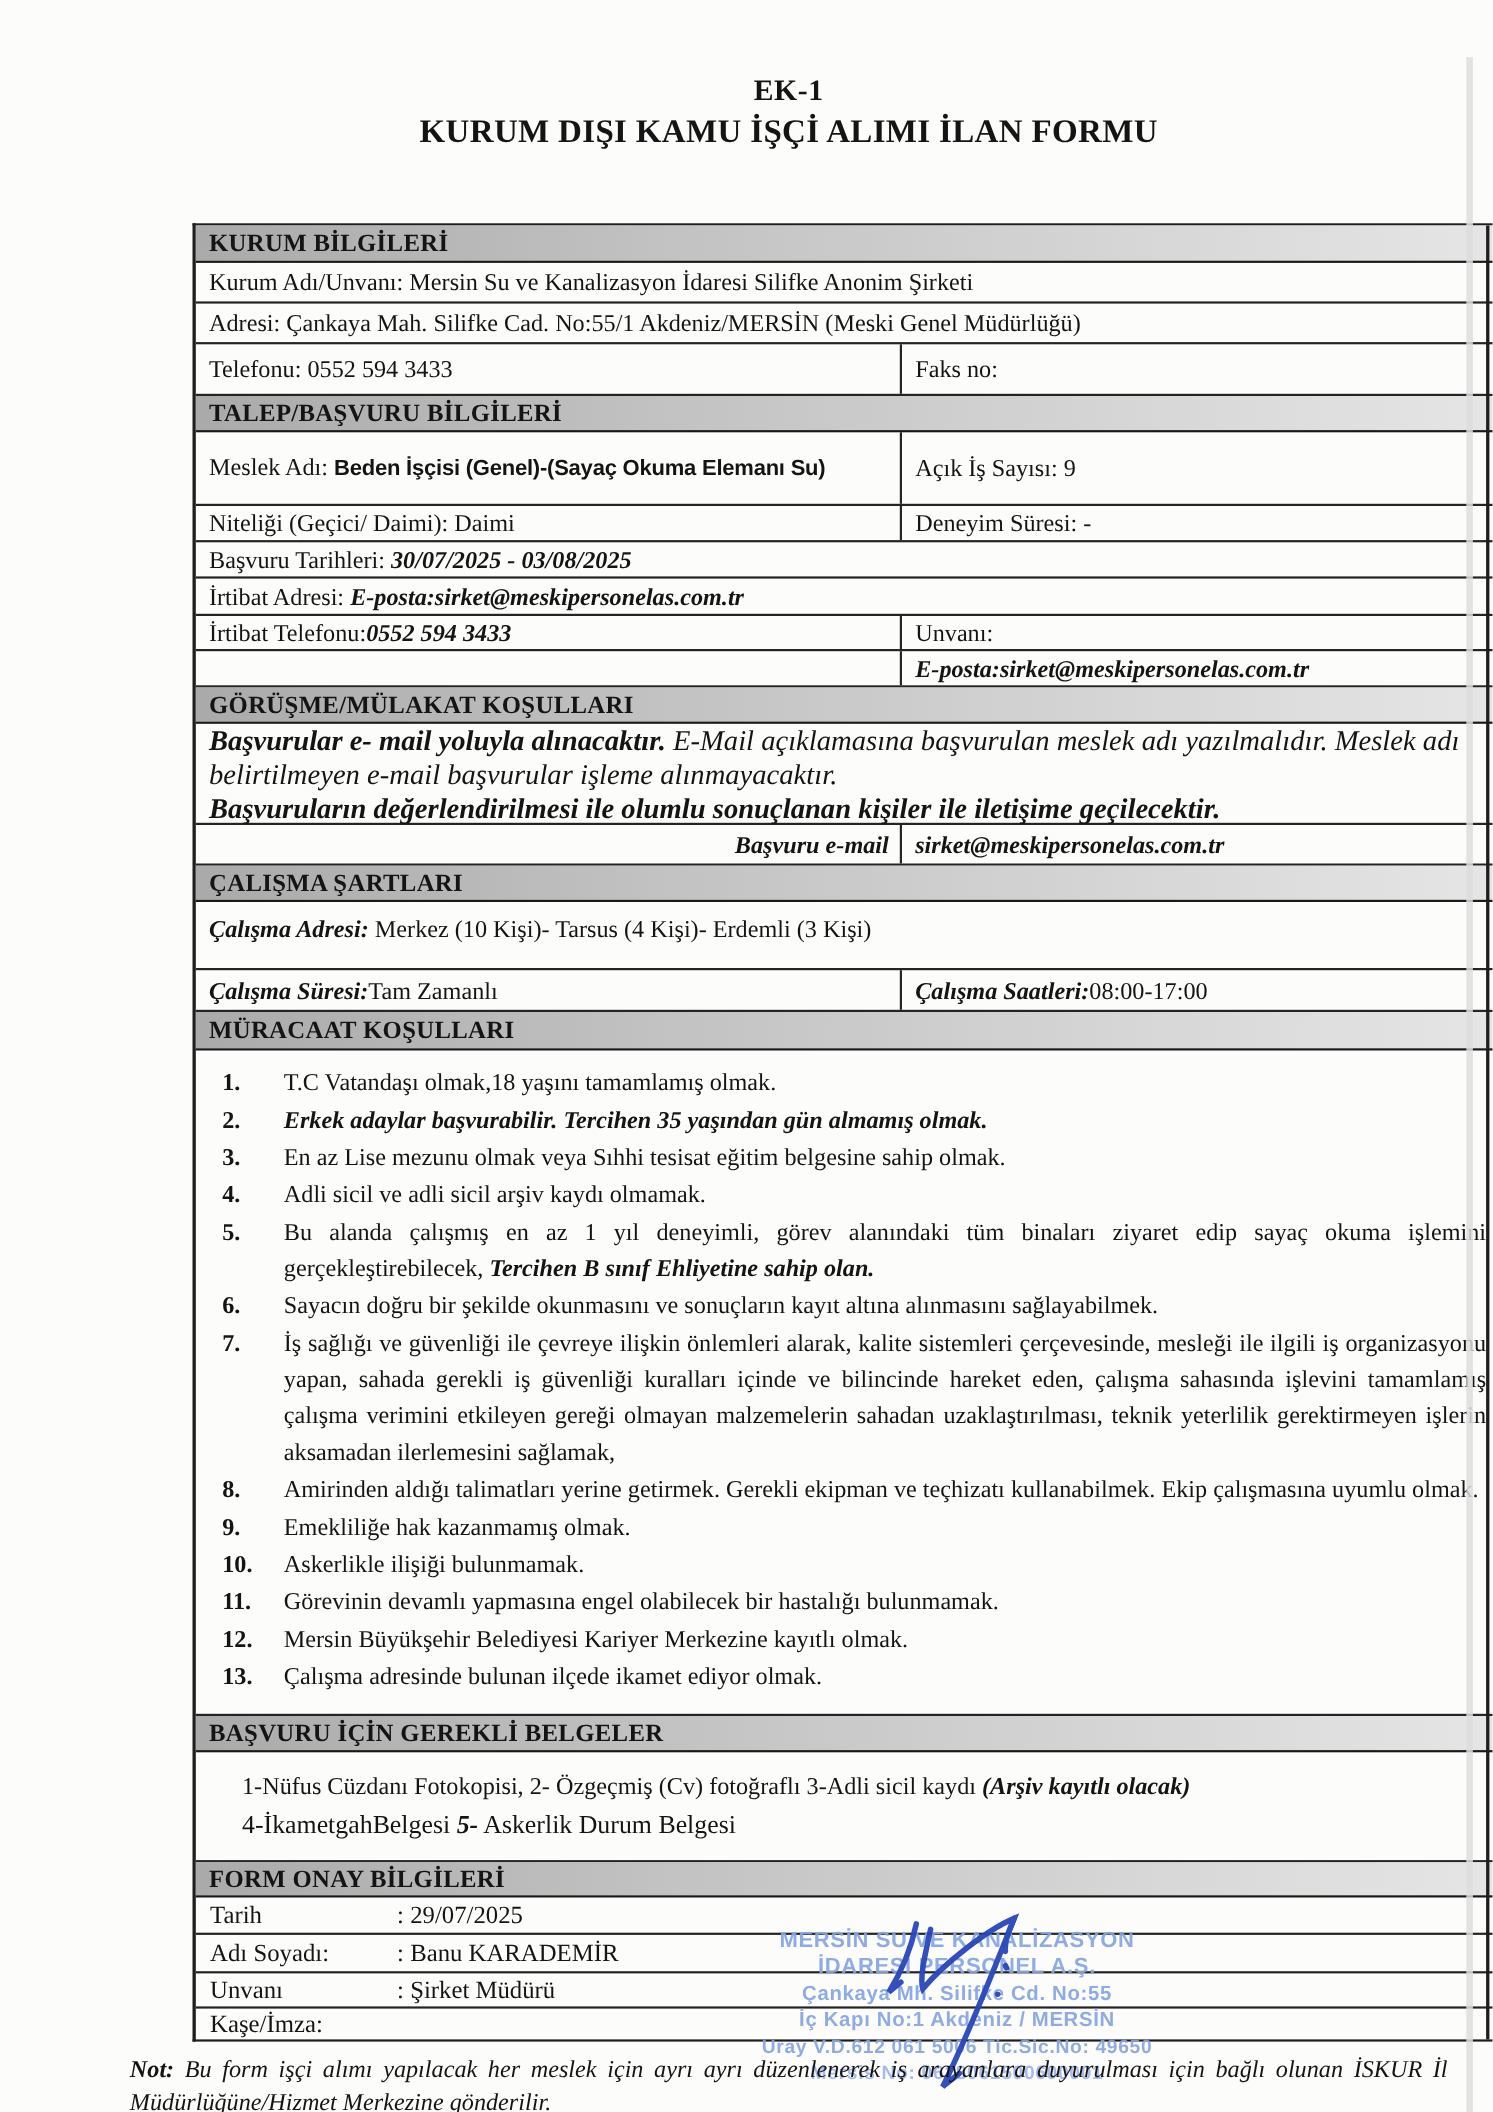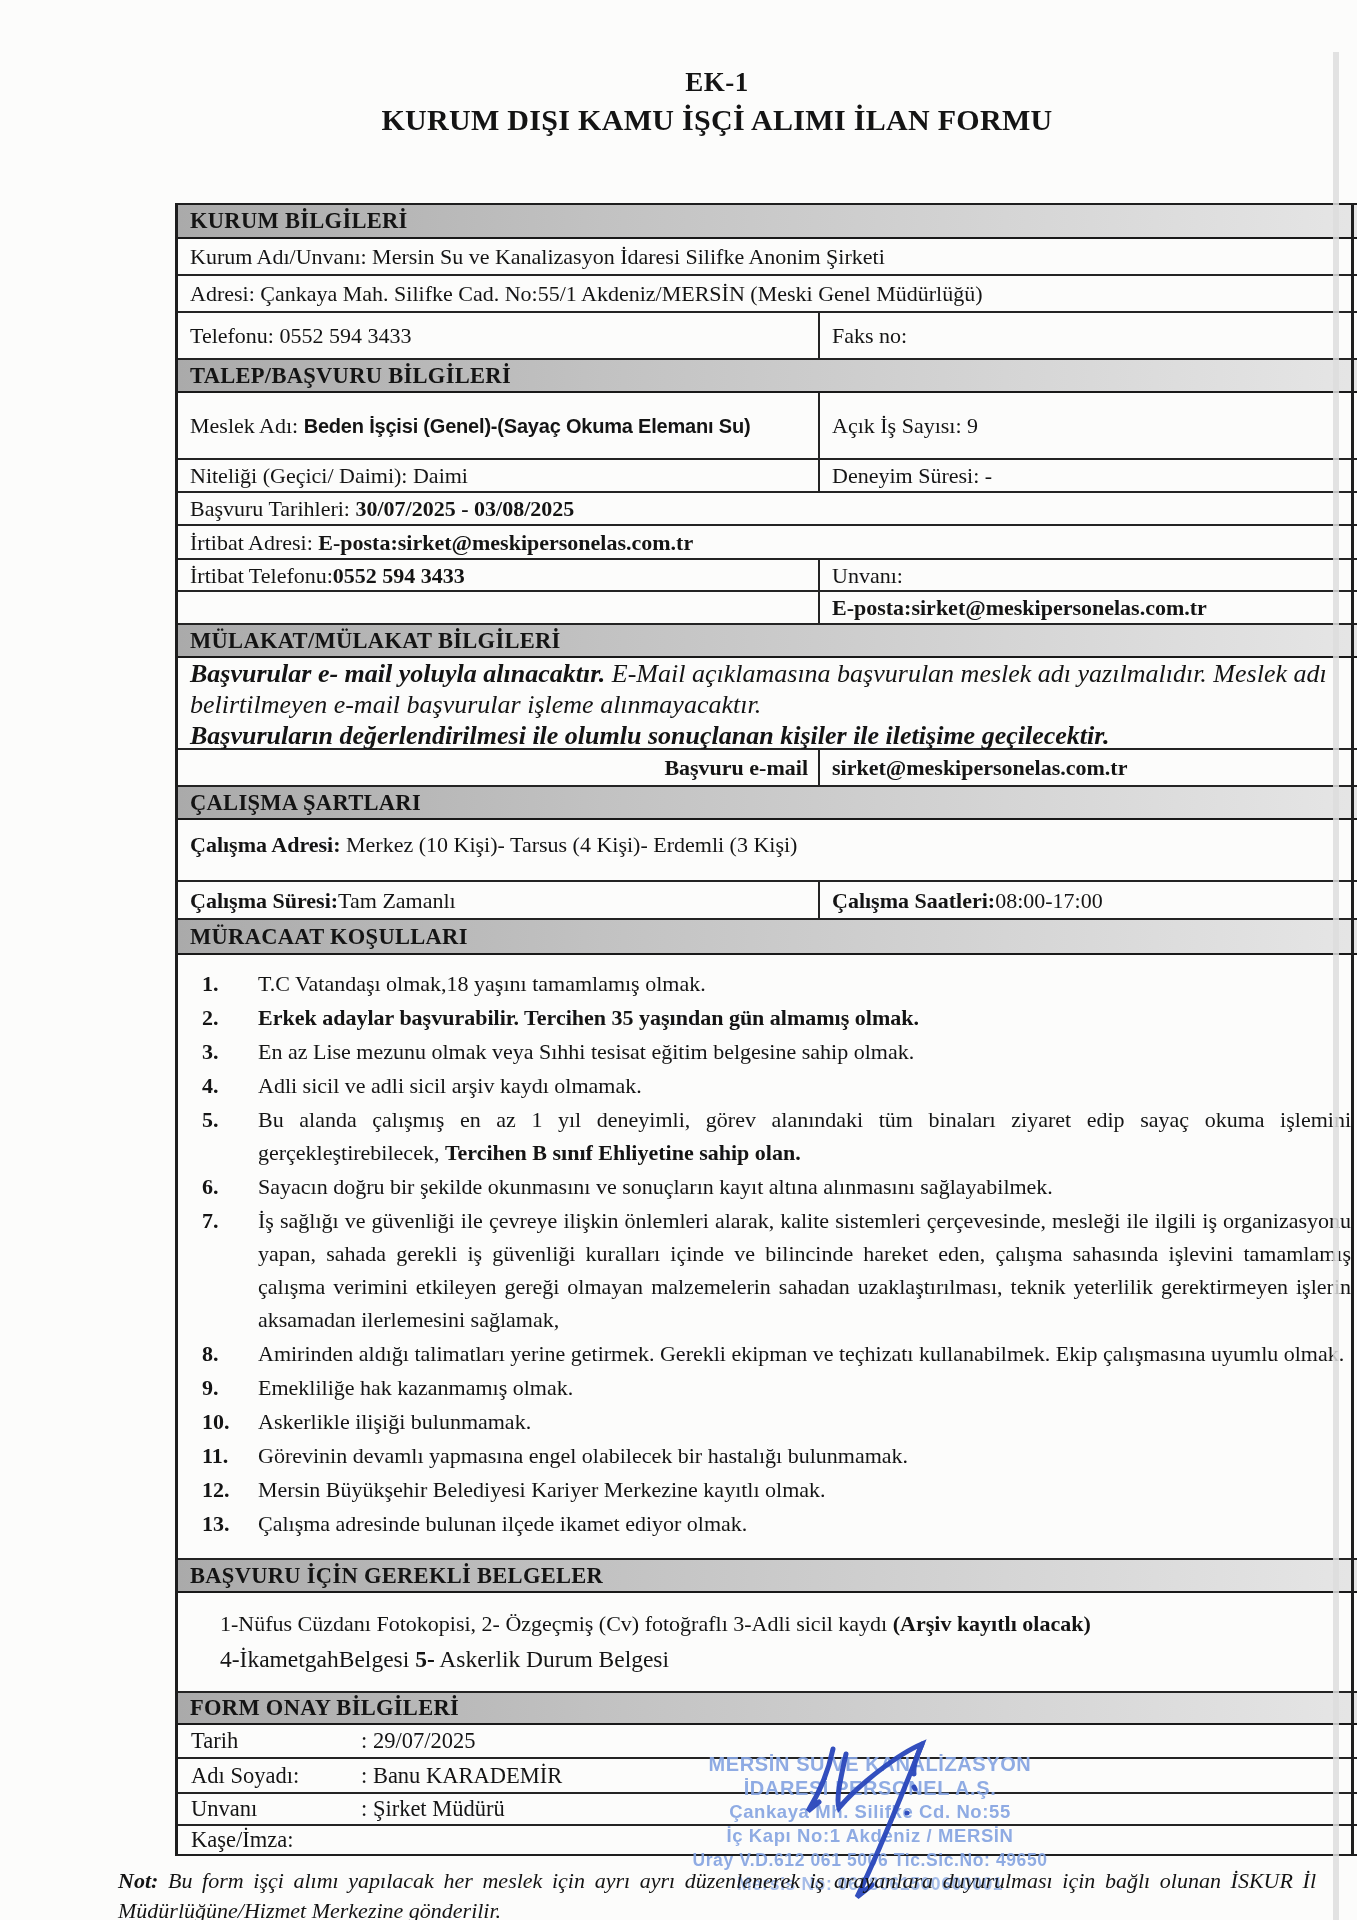--- a/index.html
+++ b/index.html
@@ -14,21 +14,21 @@
        box-sizing:border-box;margin-left:48px;}
   .rrb{position:absolute;left:1173px;top:0;bottom:0;width:2.5px;background:#1e1e1e;z-index:5;}
   .r{position:relative;display:flex;align-items:center;border-bottom:2px solid #242424;box-sizing:border-box;}
   .band{background:linear-gradient(90deg,#aaaaaa 0%,#c2c2c2 35%,#d6d6d6 70%,#e7e7e7 100%);
         font-weight:bold;font-size:22.5px;letter-spacing:.3px;border-bottom:2.5px solid #191919;}
   .band .bt{padding-left:12px;}
   .cell{padding:2px 14px 2px 12px;font-size:22px;line-height:29px;box-sizing:border-box;}
   .cl{width:642px;flex:none;border-right:2px solid #242424;align-self:stretch;display:flex;align-items:center;}
   .cr{flex:1;align-self:stretch;display:flex;align-items:center;}
   .full{flex:1;}
-  .b{font-weight:bold;}
+  .b{font-weight:bold;font-style:italic;}
   .meslek-val{font-family:"Liberation Sans", sans-serif;font-weight:bold;font-size:20px;letter-spacing:-0.2px;}
   .paras{padding:3px 20px 0 12px;font-style:italic;font-size:26px;line-height:31px;}
   .right-lab{justify-content:flex-end;text-align:right;padding-right:10px;}
   .top-align{align-items:flex-start;padding-top:6px;}
 
   .mlist{padding:6px 40px 0 24px;width:100%;box-sizing:border-box;}
   .mitem{position:relative;padding-left:56px;font-size:22px;line-height:33px;margin-bottom:1px;text-align:justify;}
   .mitem .num{position:absolute;left:0;top:0;font-weight:bold;}
 
   .belg{padding:9px 34px 0 42px;font-size:22px;line-height:32px;width:100%;box-sizing:border-box;}
@@ -110,21 +110,21 @@
           <span class="b">0552 594 3433</span>
       </div>
       <div class="cell cr">Unvanı:</div>
     </div>
     <div class="r" style="height:33px">
       <div class="cell cl"></div>
       <div class="cell cr b">E-posta:sirket@meskipersonelas.com.tr</div>
     </div>
 
     <div class="r band" style="height:33px">
-      <span class="bt">MÜLAKAT/MÜLAKAT BİLGİLERİ</span>
+      <span class="bt">GÖRÜŞME/MÜLAKAT KOŞULLARI</span>
     </div>
     <div class="r" style="height:92px">
       <div class="paras full">
         <div><span class="b">Başvurular e- mail yoluyla alınacaktır. </span><span>E-Mail açıklamasına başvurulan meslek adı yazılmalıdır. Meslek adı belirtilmeyen e-mail  başvurular işleme alınmayacaktır.</span></div>
         <div class="b">Başvuruların değerlendirilmesi ile olumlu sonuçlanan kişiler ile iletişime geçilecektir.</div>
       </div>
     </div>
     <div class="r" style="height:37px">
       <div class="cell cl right-lab b">Başvuru e-mail</div>
       <div class="cell cr b">sirket@meskipersonelas.com.tr</div>

